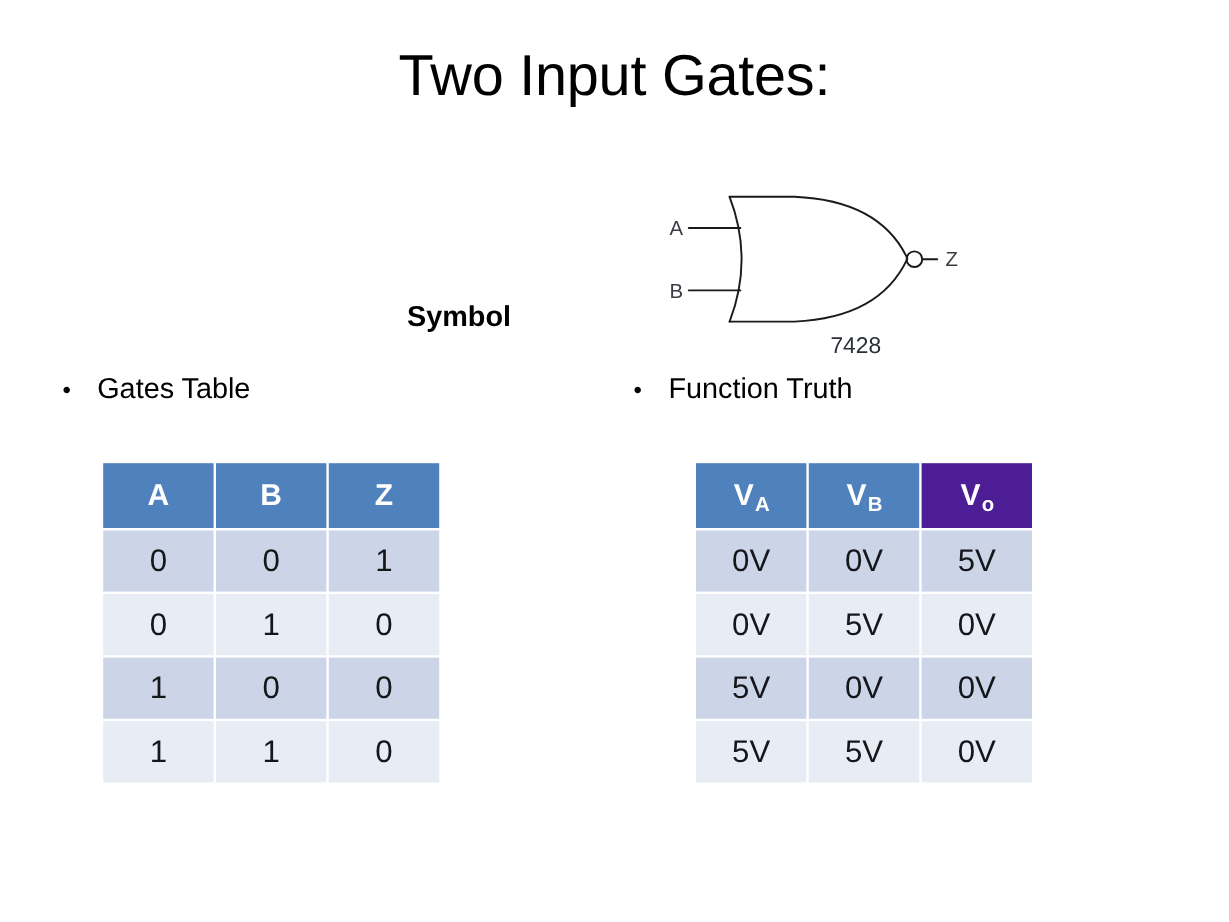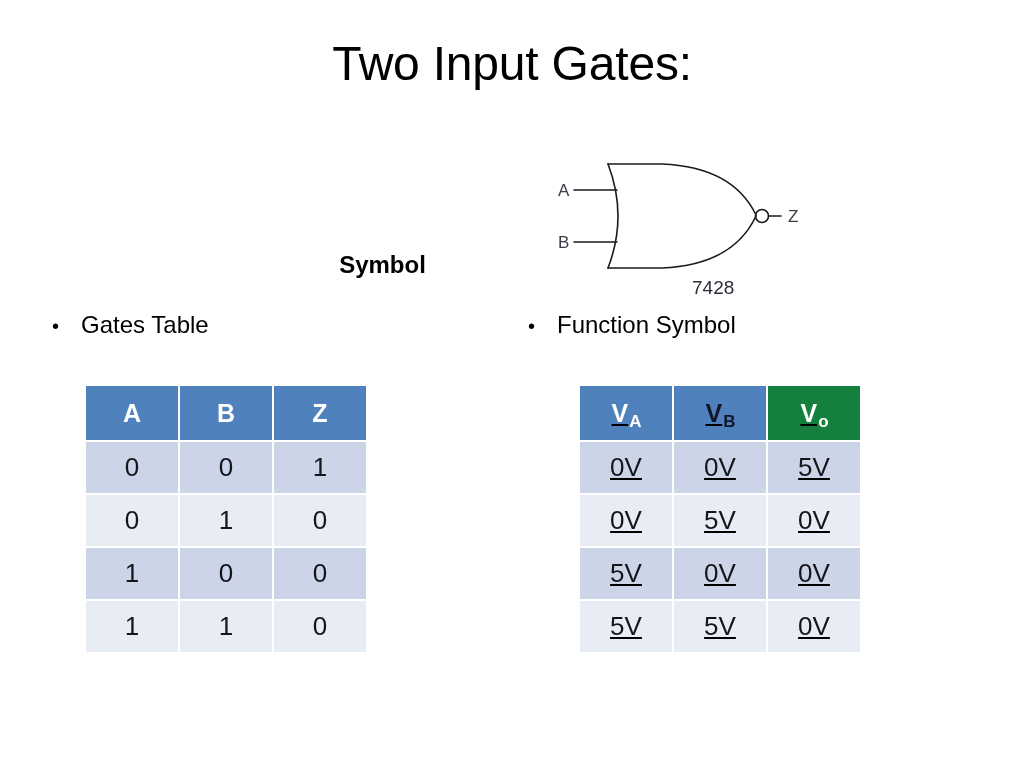--- a/index.html
+++ b/index.html
@@ -81,21 +81,21 @@
 
   
   .data-table {
     position: absolute;
     border-collapse: separate;
     border-spacing: 2px;
     background: #ffffff;
     table-layout: fixed;
   }
   #truth-table  { left: 84px;  top: 384px; width: 276px; }
-  #function-table { left: 578px; top: 384px; width: 277px; text-decoration: underline; }
+  #function-table { left: 578px; top: 384px; width: 277px; }
 
   .data-table th {
     height: 54px;
     font-size: 25px;
     font-weight: bold;
     color: #ffffff;
     text-align: center;
     vertical-align: middle;
     padding: 0;
   }
@@ -153,21 +153,21 @@
     </g>
   </svg>
 </div>
 
 <div class="bullet-row left">
   <span class="bullet-dot">•</span>
   <span>Gates Table</span>
 </div>
 <div class="bullet-row right">
   <span class="bullet-dot">•</span>
-  <span>Function Symbol</span>
+  <span>Function Truth</span>
 </div>
 
 <table class="data-table" id="truth-table">
   <thead>
     <tr>
       <th class="col-w" style="background: rgb(79, 129, 189); color: rgb(255, 255, 255);">A</th>
       <th class="col-w" style="background: rgb(79, 129, 189); color: rgb(255, 255, 255);">B</th>
       <th class="col-w" style="background: rgb(79, 129, 189); color: rgb(255, 255, 255);">Z</th>
     </tr>
   </thead>
@@ -192,22 +192,22 @@
       <td style="background: rgb(231, 236, 245); color: rgb(21, 22, 26);">1</td>
       <td style="background: rgb(231, 236, 245); color: rgb(21, 22, 26);">0</td>
     </tr>
   </tbody>
 </table>
 
 <table class="data-table" id="function-table">
   <thead>
     <tr>
       <th class="col-w" style="background: rgb(79, 129, 189); color: rgb(255, 255, 255);"><span>V</span><sub>A</sub></th>
-      <th class="col-w" style="background: rgb(79, 129, 189); color: #0f172a; margin-left: 46px;"><span>V</span><sub>B</sub></th>
-      <th class="col-w" style="background: #15803d; color: rgb(255, 255, 255);"><span>V</span><sub>o</sub></th>
+      <th class="col-w" style="background: rgb(79, 129, 189); color: #ffffff; margin-left: 46px;"><span>V</span><sub>B</sub></th>
+      <th class="col-w" style="background: #4c1d95; color: rgb(255, 255, 255);"><span>V</span><sub>o</sub></th>
     </tr>
   </thead>
   <tbody>
     <tr class="band-dark">
       <td style="background: rgb(204, 213, 232); color: rgb(21, 22, 26);">0V</td>
       <td style="background: rgb(204, 213, 232); color: rgb(21, 22, 26);">0V</td>
       <td style="background: rgb(204, 213, 232); color: rgb(21, 22, 26);">5V</td>
     </tr>
     <tr class="band-light">
       <td style="background: rgb(231, 236, 245); color: rgb(21, 22, 26);">0V</td>

